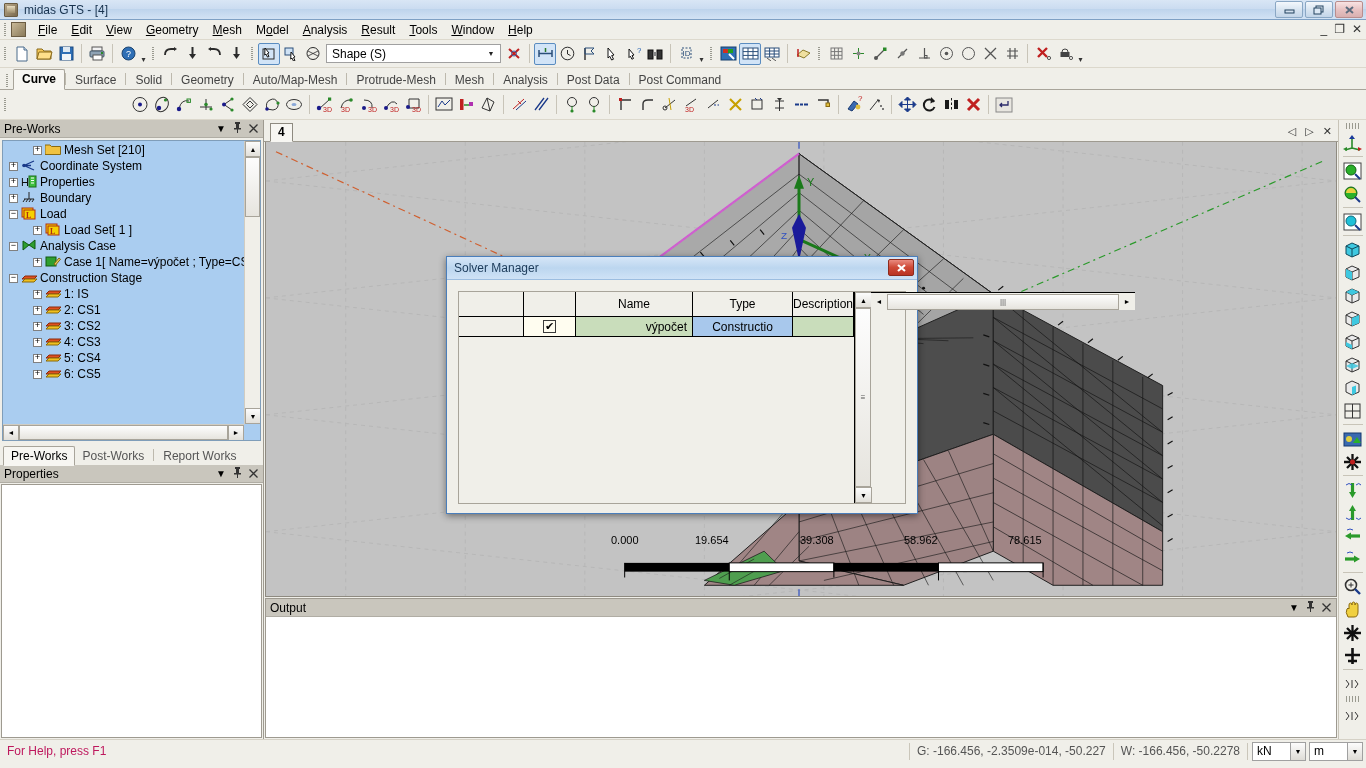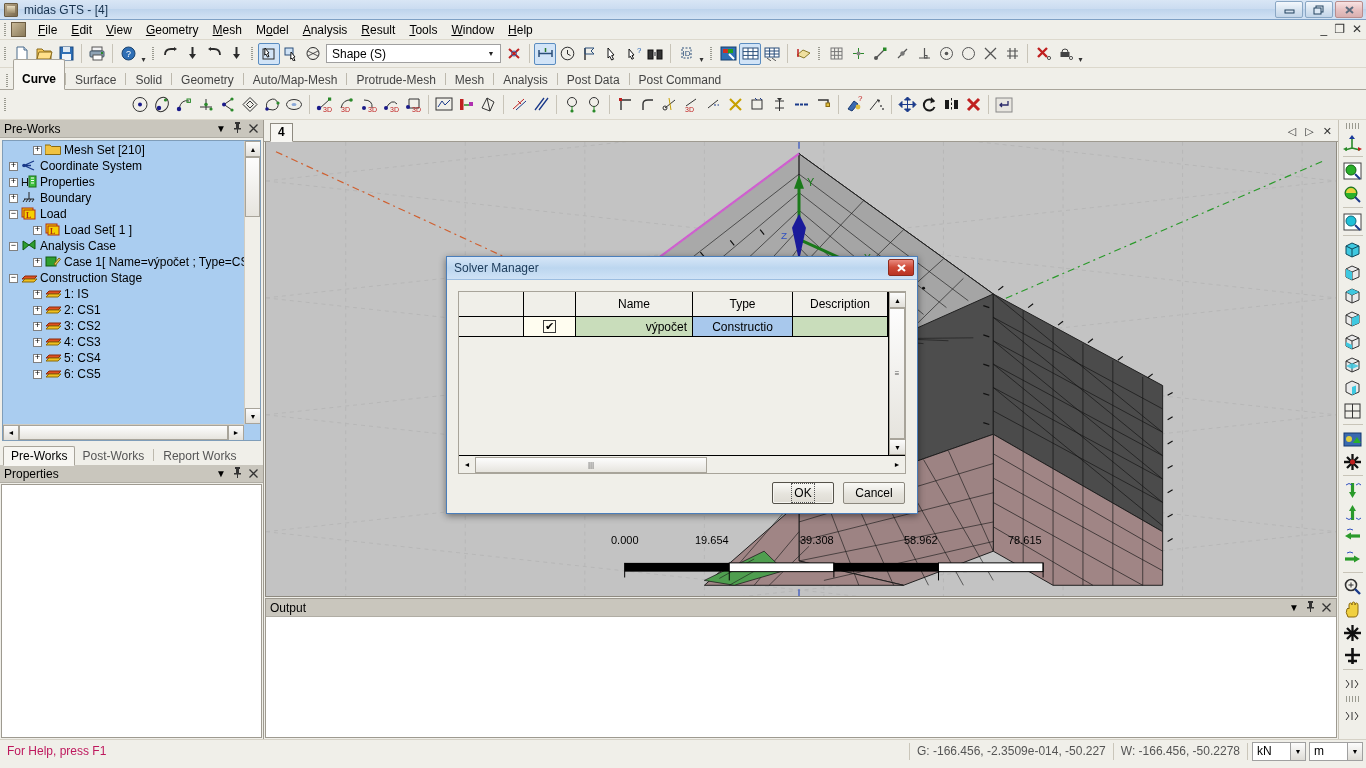--- a/index.html
+++ b/index.html
@@ -77,21 +77,21 @@
     font-size:7px; color:#222;}
   .more-arrow{ width:9px;height:22px;display:flex;align-items:flex-end;justify-content:center;
     font-size:8px; color:#333; flex:none; padding-bottom:1px;}
 
   
   .tabstrip{
     height:22px; display:flex; align-items:flex-end; background:#f0efe9;
     border-bottom:1px solid #a8a49a; padding-left:2px;
   }
   .tabstrip .tab{
-    font-size:12px; padding:12px 8px 3px; color:#444; position:relative; top:1px;
+    font-size:12px; padding:2px 8px 3px; color:#444; position:relative; top:1px;
     border-left:1px solid transparent; border-right:1px solid transparent;
   }
   .tabstrip .tab.sel{
     background:#f7f6f2; border:1px solid #a8a49a; border-bottom:1px solid #f7f6f2;
     color:#000; font-weight:bold; border-radius:2px 2px 0 0;
   }
   .tabstrip .tsep{ width:1px;height:12px;background:#bdb9ad; margin-bottom:4px;}
 
   
   .main{ display:flex; height:619px; width:100%; background:#f0efe9;}
@@ -172,21 +172,21 @@
     border-bottom:1px solid #9cbde0; display:flex;align-items:center;padding-left:7px;
     font-size:12px; color:#1b3a59; position:relative;
   }
   .dlg-close{
     position:absolute;right:3px;top:2px;width:26px;height:17px;border-radius:2px;
     background:linear-gradient(to bottom,#e98b80,#cf4a38 48%,#b93423);
     border:1px solid #8d2a1c; color:#fff; font-size:11px; font-weight:bold;
     display:flex;align-items:center;justify-content:center;
   }
   .dlg-body{ flex:1; padding:9px; display:flex; flex-direction:column;}
-  .gridwrap{ flex:1; border:1px solid #a8a49a; background:#f0efe9; display:flex; flex-direction:column;
+  .gridwrap{ flex:1; border:1px solid #a8a49a; background:#f0efe9; display:flex; flex-direction:row;
      margin:2px 2px 0; position:relative;}
   .grid-area{ flex:1; display:flex; min-height:0;}
   .grid-main{ flex:1; background:#f0efe9; display:flex; flex-direction:column; min-width:0;}
   .grow{ display:flex; height:25px; flex:none;}
   .gcell{ border-right:1px solid #000; border-bottom:1px solid #000; display:flex;align-items:center;
     justify-content:center; font-size:12px; background:#f0efe9; overflow:hidden;}
   .ghead{ background:#f0efe9;}
   .gcell.c0{ width:65px;} .gcell.c1{ width:52px;} .gcell.c2{ width:117px;}
   .gcell.c3{ width:100px;} .gcell.c4{ flex:1;}
   .gblank{ flex:1; background:#f0efe9; border-top:0;}
@@ -1320,22 +1320,14 @@
           <div class="sbtn" style="width:17px">▼</div>
         </div>
       </div>
       <div class="grid-hscroll">
         <div class="sbtn" style="height:17px;border:none;background:none">◄</div>
         <div class="sthumb" style="width:232px;height:16px;display:flex;align-items:center;justify-content:center;font-size:8px;color:#555">|||</div>
         <div style="flex:1"></div>
         <div class="sbtn" style="height:17px;border:none;background:none">►</div>
       </div>
     </div>
-    <div class="dlg-btns">
-      <div class="dbtn def">
-        <span>OK</span>
-      </div>
-      <div class="dbtn">
-        <span>Cancel</span>
-      </div>
-    </div>
   </div>
 </div>
 
 </body></html>

